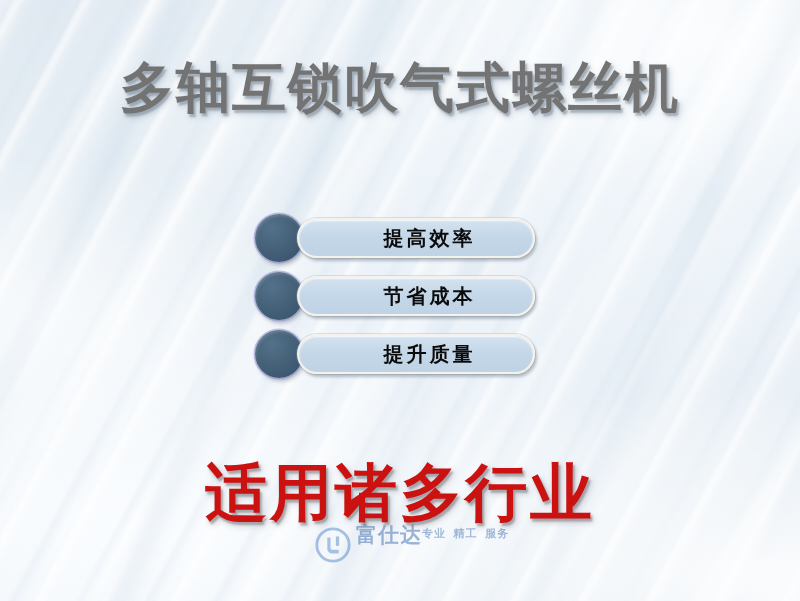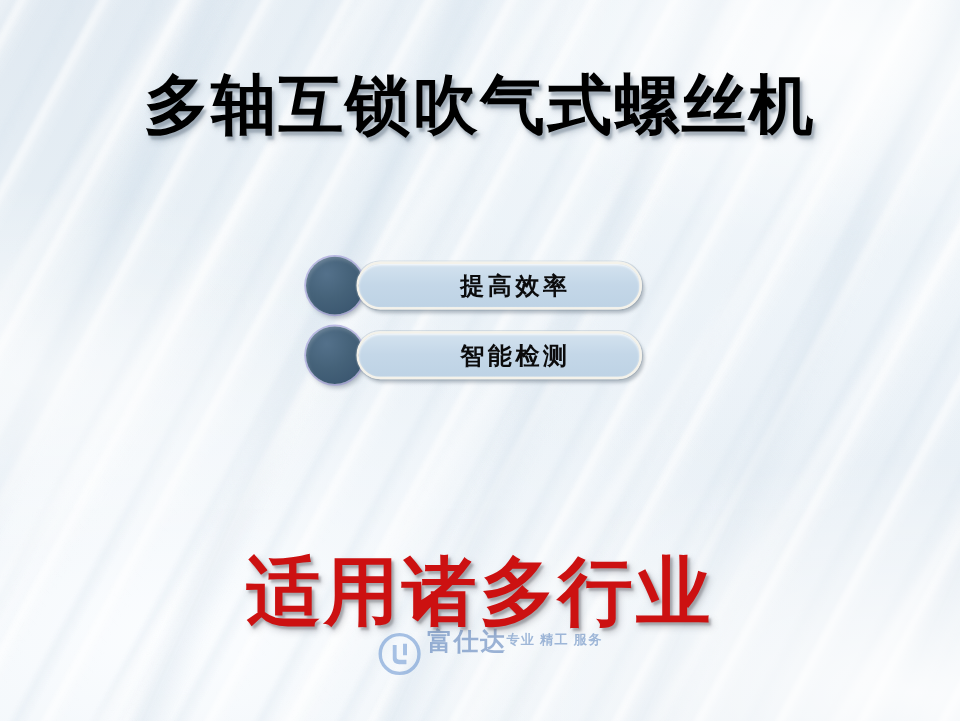--- a/index.html
+++ b/index.html
@@ -97,21 +97,21 @@
   }
 
   .main-title {
     margin: 0;
     padding-top: 59px;
     font-family: "DejaVu Serif", "Liberation Serif", serif;
     font-size: 54px;
     font-weight: 700;
     letter-spacing: 2px;
     line-height: 1.06;
-    color: #000000;
+    color: #737373;
     text-shadow:
       2px 3px 2px rgba(120,135,150,0.55),
       3px 4px 6px rgba(110,125,142,0.32);
     white-space: nowrap;
   }
 
   .sub-title {
     margin: 0;
     padding-top: 11px;
     font-family: "DejaVu Serif", "Liberation Serif", serif;
@@ -240,21 +240,21 @@
     font-family: "DejaVu Sans", "Liberation Sans", sans-serif;
     font-size: 21px;
     font-weight: 700;
     letter-spacing: 1px;
     color: #2f5fa8;
     line-height: 1.05;
     white-space: nowrap;
   }
 
   .wm-tag {
-    font-family: Liberation Sans, sans-serif;
+    font-family: Liberation Mono, monospace;
     font-size: 11px;
     font-weight: 700;
     letter-spacing: 1px;
     color: #3a6bb0;
     line-height: 1.4;
     margin-top: 3px;
     white-space: nowrap;
   }
 </style>
 </head>
@@ -274,28 +274,34 @@
 
   <div class="features">
 
     <div class="feature-row">
       <div class="feature-dot"></div>
       <div class="feature-bar">
         <span class="feature-label">提高效率</span>
       </div>
     </div>
 
-
-
     <div class="feature-row">
       <div class="feature-dot"></div>
       <div class="feature-bar">
-        <span class="feature-label">智能检测</span>
+        <span class="feature-label">节省成本</span>
       </div>
     </div>
+
+    <div class="feature-row">
+      <div class="feature-dot"></div>
+      <div class="feature-bar">
+        <span class="feature-label">提升质量</span>
+      </div>
+    </div>
+
 
   </div>
 
   <div class="watermark">
     <svg class="wm-mark" viewBox="0 0 40 40">
       <path d="M20 3 C10.6 3 3 10.6 3 20 C3 29.4 10.6 37 20 37 C29.4 37 37 29.4 37 20 C37 10.6 29.4 3 20 3 Z" fill="none" stroke="#4a7fc8" stroke-width="3"></path>
       <path d="M14 12 L14 24 C14 27 16.4 29 19.6 29 L26 29 L26 25 L20 25 C18 25 17.4 24.2 17.4 22.6 L17.4 12 Z" fill="#4a7fc8"></path>
       <path d="M23 11 L26.5 11 L26.5 21 L23 21 Z" fill="#4a7fc8"></path>
     </svg>
     <div class="wm-text">

